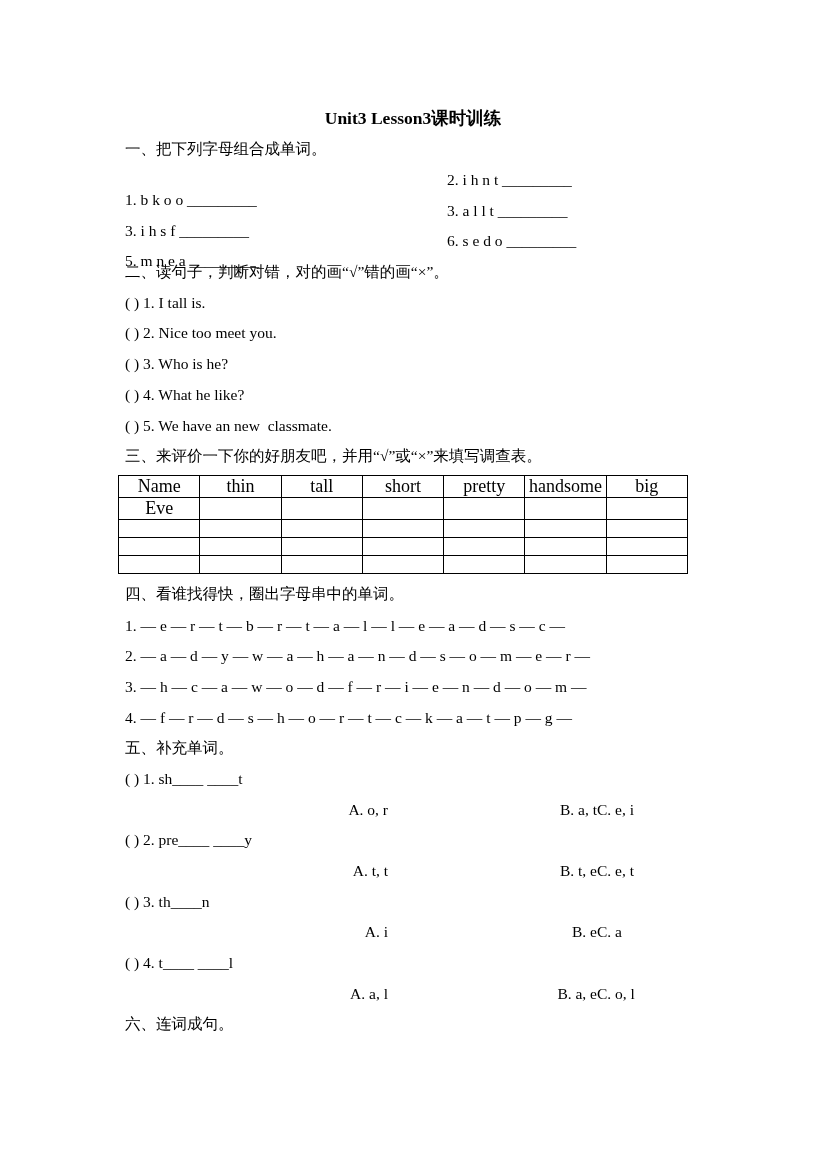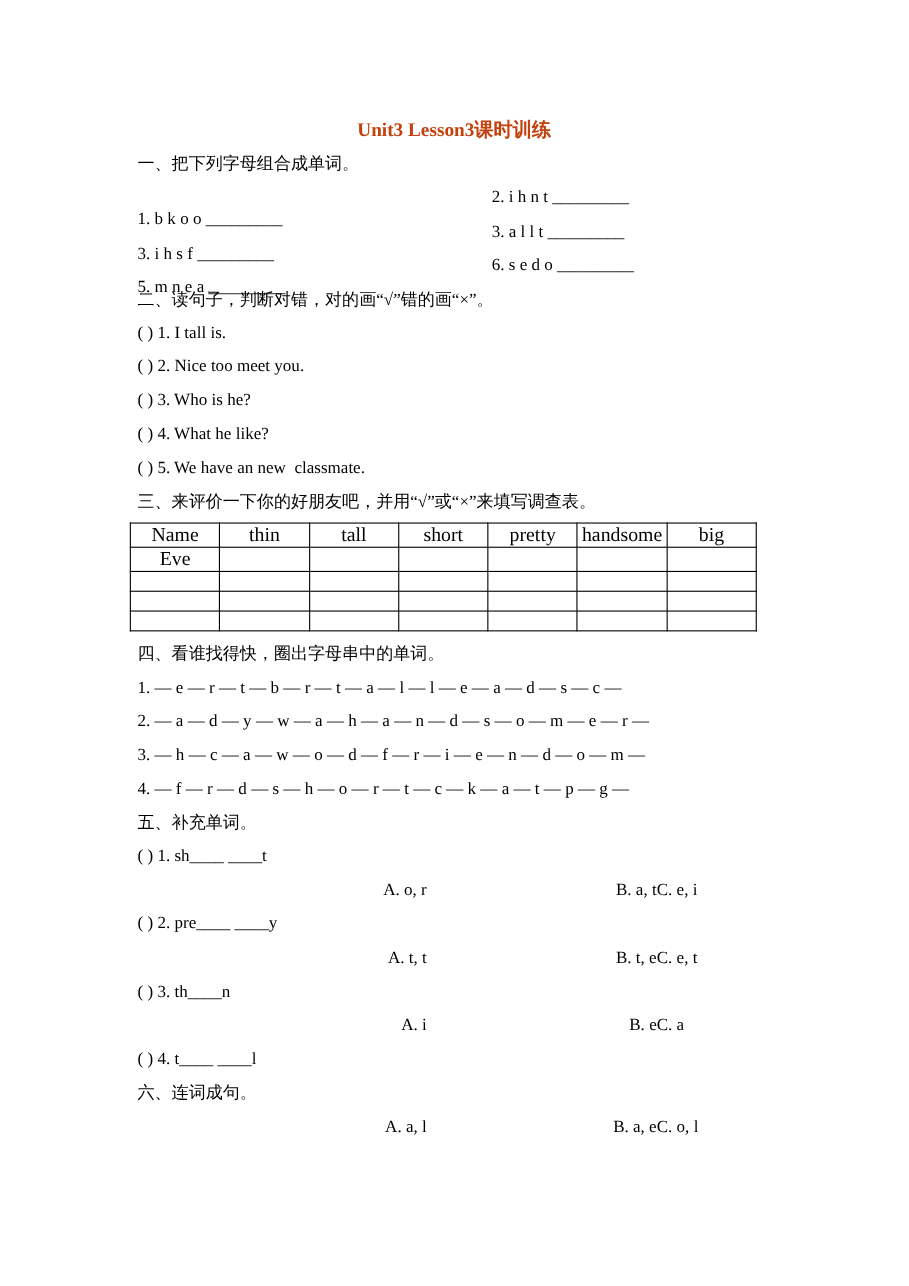--- a/index.html
+++ b/index.html
@@ -53,21 +53,21 @@
   table.survey tr.hdr   th { height:20px; }
   table.survey tr.row-1 td { height:20px; }
   table.survey tr.row-e td { height:17px; }
 </style>
 </head>
 <body>
 
 <div class="page">
   <div class="content">
 
-    <div class="title-line" style="color: #c2410c;">Unit3 Lesson3课时训练</div>
+    <div class="title-line" style="color: #000000;">Unit3 Lesson3课时训练</div>
 
     <div class="line">一、把下列字母组合成单词。</div>
     <div class="line">
       <span class="col-a">1. b k o o _________</span>
       <span class="col-b">2. i h n t _________</span>
     </div>
     <div class="line">
       <span class="col-a">3. i h s f _________</span>
       <span class="col-b">3. a l l t _________</span>
     </div>
@@ -159,22 +159,22 @@
     </div>
 
     <div class="line">( ) 3. th____n</div>
     <div class="line opts">
       <span class="opt-a">A. i</span>
       <span class="opt-b">B. e</span>
       <span class="opt-c">C. a</span>
     </div>
 
     <div class="line">( ) 4. t____ ____l</div>
-    <div class="line">六、连词成句。</div>
-
     <div class="line opts">
       <span class="opt-a">A. a, l</span>
       <span class="opt-b">B. a, e</span>
       <span class="opt-c">C. o, l</span>
     </div>
 
+    <div class="line">六、连词成句。</div>
+
   </div>
 </div>
 
 </body></html>

